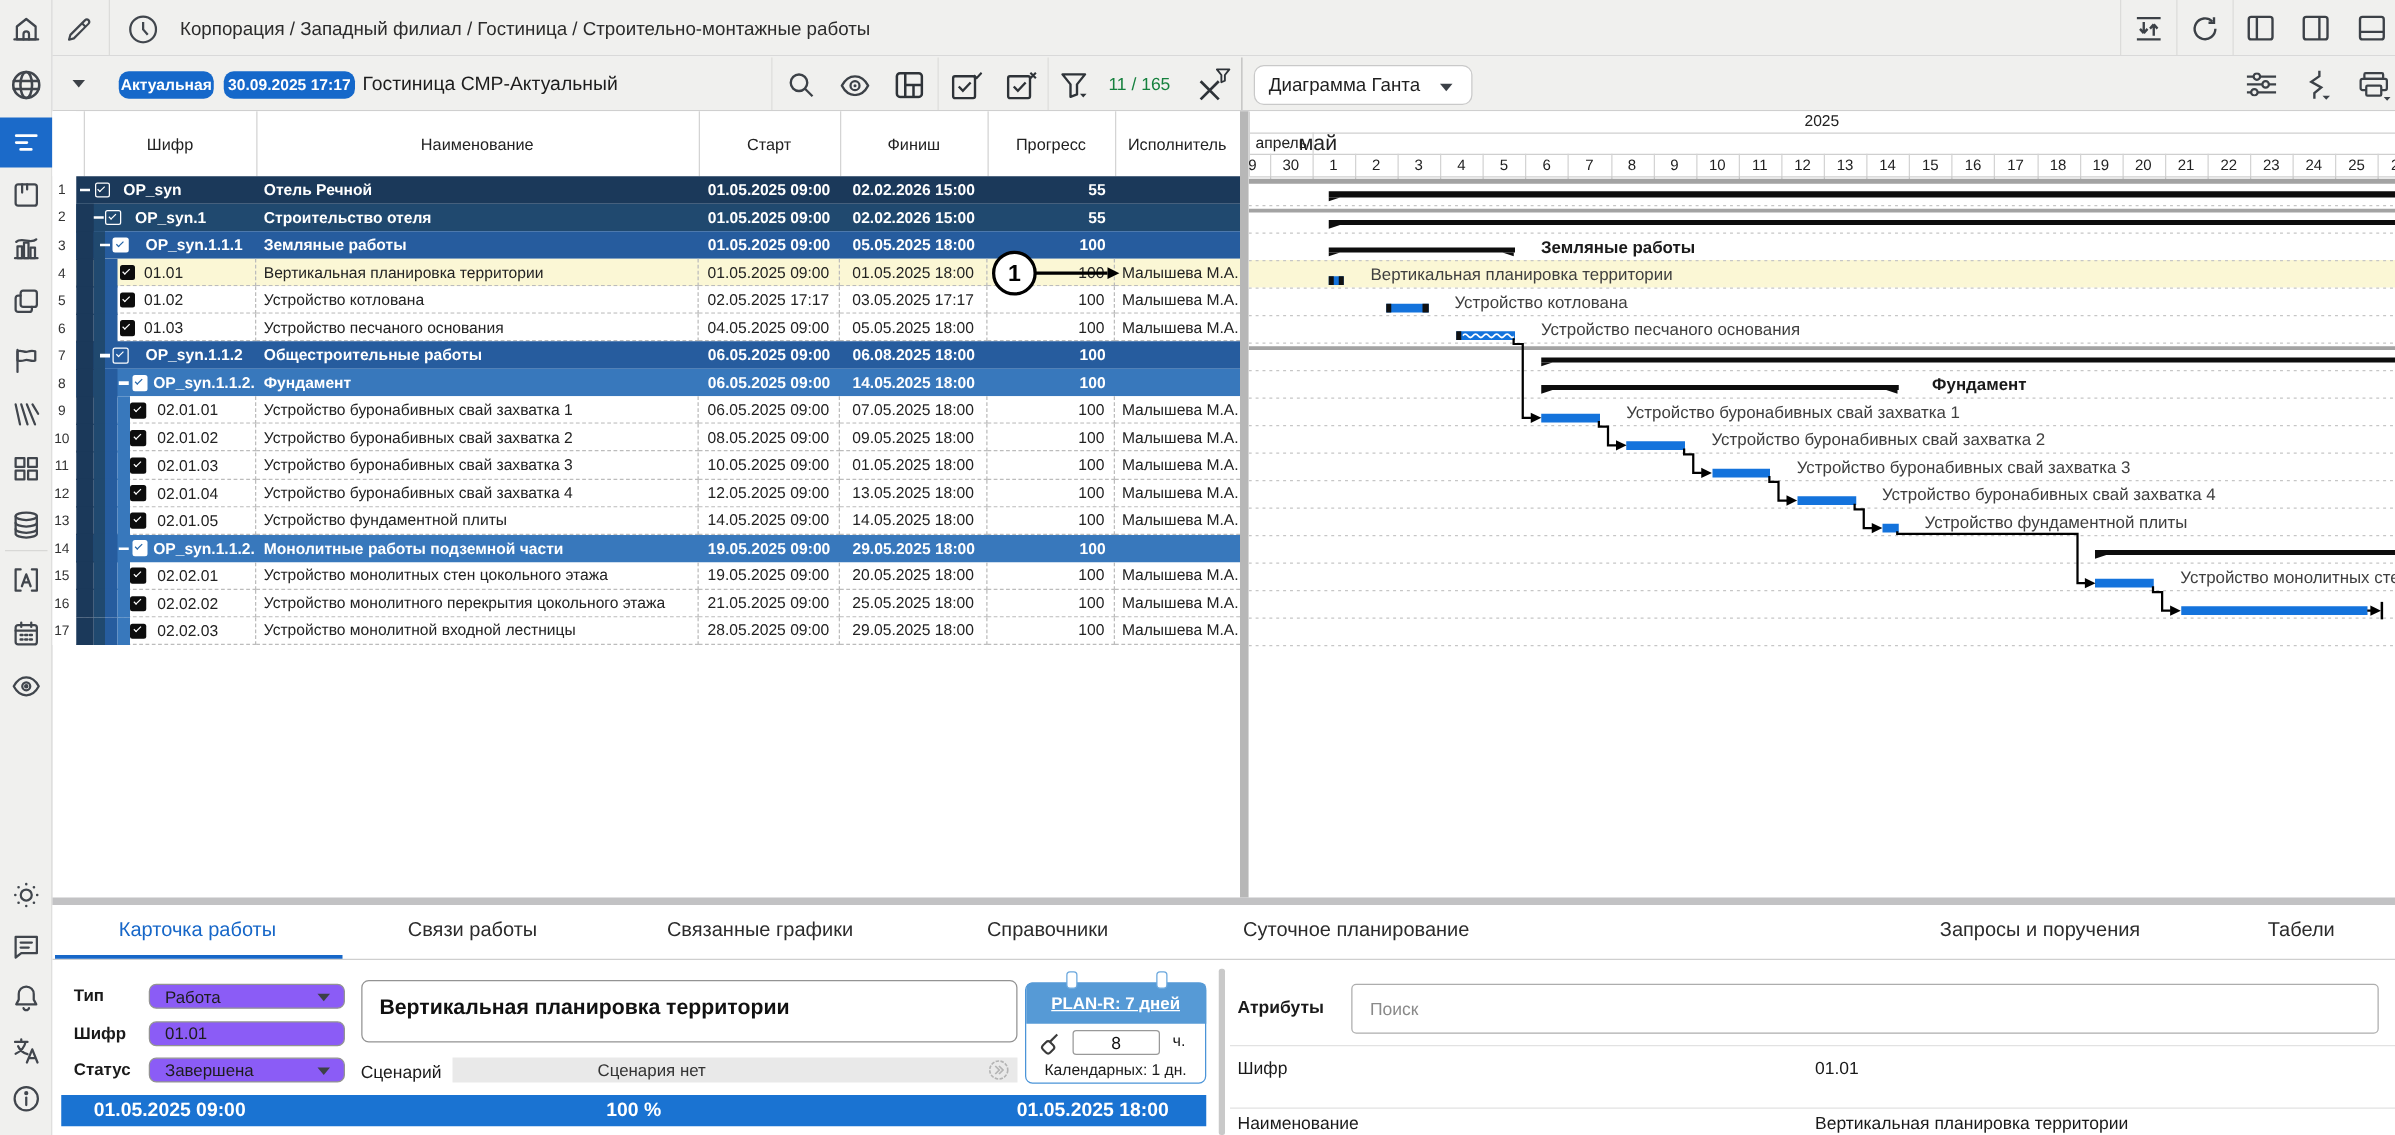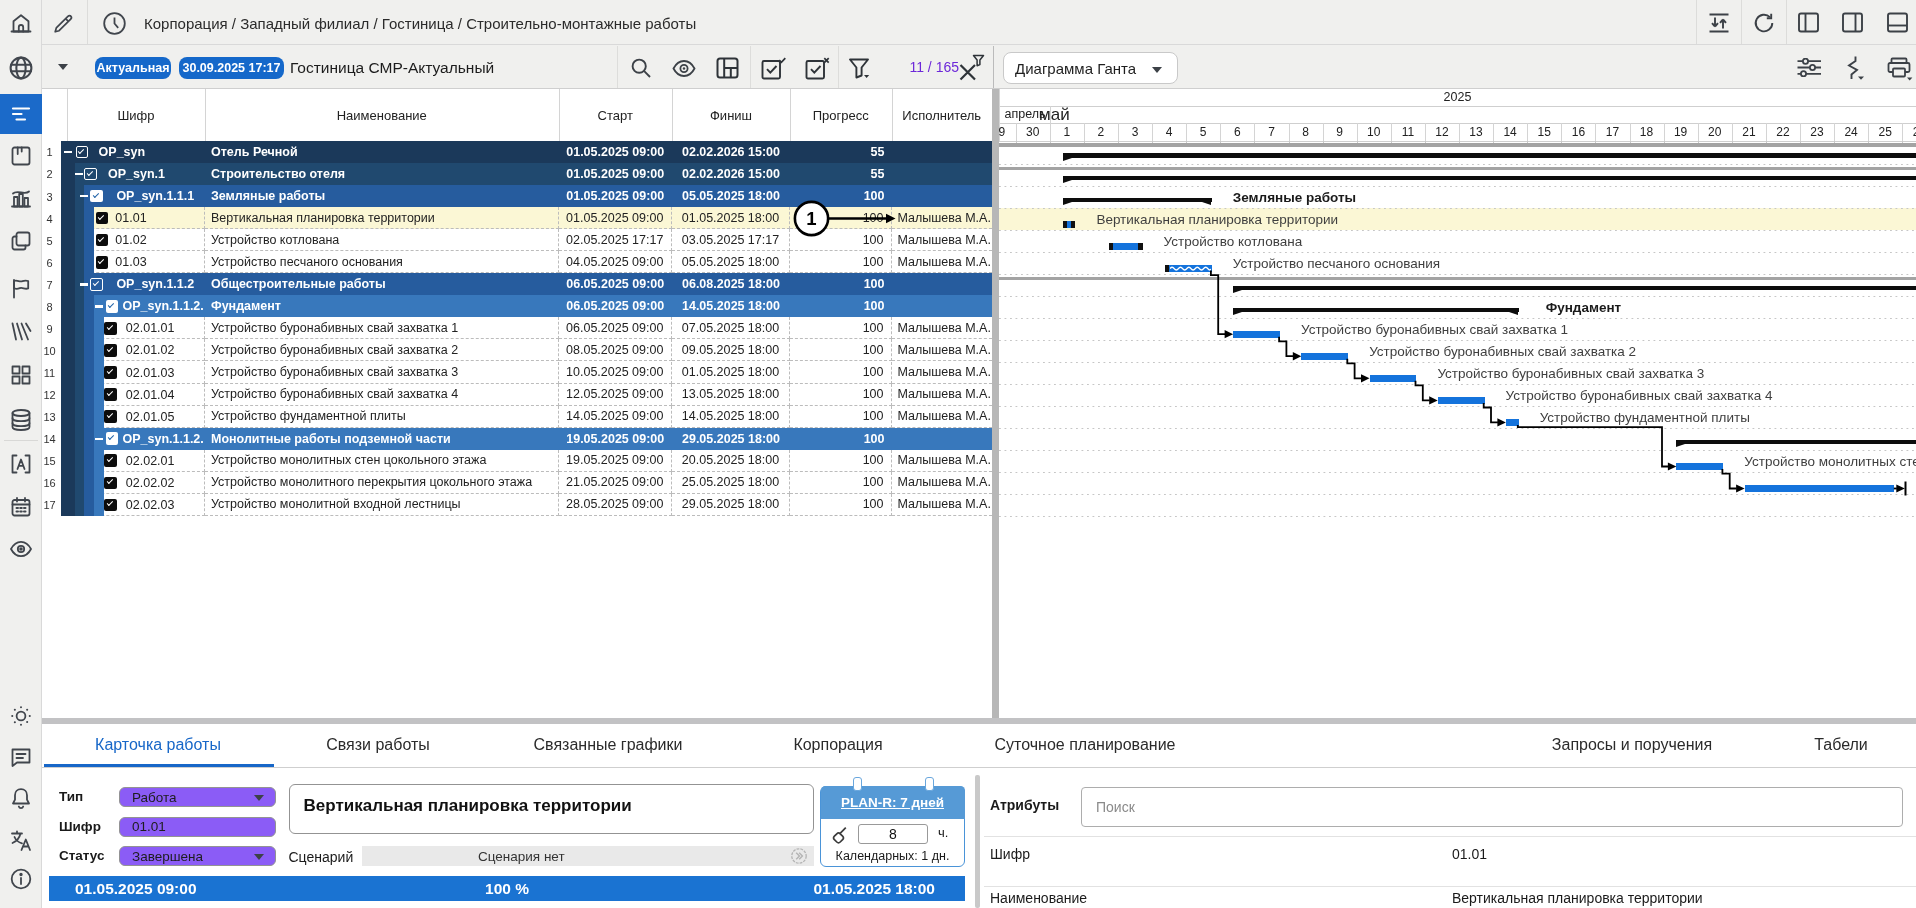--- a/index.html
+++ b/index.html
@@ -9,21 +9,21 @@
 
 #topbar{position:absolute;left:0;top:0;width:1916px;height:45px;background:#f0f0ee;border-bottom:1px solid #d9d9d9}
 .vsep{position:absolute;top:0;width:1px;height:44px;background:#dcdcda}
 #crumb{position:absolute;left:144px;top:15px;font-size:15px;color:#2b2b2b}
 
 #toolbar{position:absolute;left:42px;top:45px;width:1874px;height:44px;background:#f0f0ee;border-bottom:1px solid #cfcfcf}
 .badge{position:absolute;top:12px;height:22px;background:#1568ca;border-radius:8px;color:#fff;font-size:12.5px;font-weight:bold;display:flex;align-items:center;justify-content:center}
 #gtitle{position:absolute;left:248px;top:14px;font-size:15.5px;color:#1c1c1c;font-weight:500}
 .tsep{position:absolute;top:1px;width:1px;height:42px;background:#dddddb}
 #ganttbtn{position:absolute;left:961px;top:7px;width:175px;height:32px;background:#fff;border:1px solid #c9c9c9;border-radius:8px;font-size:15px;color:#1f1f1f;display:flex;align-items:center;padding-left:11px}
-#cnt{position:absolute;left:822px;top:14px;width:95px;text-align:right;font-size:14px;color:#6d28d9}
+#cnt{position:absolute;left:822px;top:14px;width:95px;text-align:center;font-size:14px;color:#15803d}
 
 #sidebar{position:absolute;left:0;top:0;width:42px;height:908px;background:#f0f0ee;border-right:1px solid #d9d9d9}
 #sbactive{position:absolute;left:0;top:94px;width:42px;height:40px;background:#1b6ac9}
 
 #gutter{position:absolute;left:42px;top:89px;width:19px;height:427px;background:#fff}
 .rn{position:absolute;left:0;width:15px;text-align:center;font-size:11px;color:#333;height:22px;line-height:22px}
 #thead{position:absolute;left:42px;top:89px;width:950px;height:52px;background:#fff;font-size:13px;color:#222}
 .hl{position:absolute;top:0;width:1px;height:52px;background:#d4d4d4}
 .hc{position:absolute;top:0;height:52px;display:flex;align-items:center;justify-content:center}
 #tbody{position:absolute;left:61px;top:141px;width:931px;height:376px;font-size:12.5px}
@@ -758,21 +758,21 @@
     </svg>
   </div>
 
 <div id="bband"></div>
 <div id="bpanel">
     <div id="tabline"></div>
     <div id="tabul"></div>
 <div class="tab" style="left:-84px;width:400px;text-align:center;color:#1767c8;">Карточка работы</div>
 <div class="tab" style="left:136px;width:400px;text-align:center;">Связи работы</div>
 <div class="tab" style="left:366px;width:400px;text-align:center;">Связанные графики</div>
-<div class="tab" style="left:596px;width:400px;text-align:center;">Корпорация</div>
+<div class="tab" style="left:596px;width:400px;text-align:center;">Справочники</div>
 <div class="tab" style="left:843px;width:400px;text-align:center;">Суточное планирование</div>
 <div class="tab" style="left:1390px;width:400px;text-align:center;">Запросы и поручения</div>
 <div class="tab" style="left:1599px;width:400px;text-align:center;">Табели</div>
 <div class="flab" style="left:17px;top:63px">Тип</div>
 <div class="flab" style="left:17px;top:92.5px">Шифр</div>
 <div class="flab" style="left:17px;top:122px">Статус</div>
 <div class="finput" style="left:77px;top:63px;width:157px">Работа<div class="caret" style="left:134px;top:7px"></div></div>
 <div class="finput" style="left:77px;top:92.5px;width:157px">01.01</div>
 <div class="finput" style="left:77px;top:122px;width:157px">Завершена<div class="caret" style="left:134px;top:7px"></div></div>
 <div class="abs" style="left:246.5px;top:59.5px;width:525px;height:50px;border:1px solid #939393;border-radius:6px;background:#fff;font-size:17px;font-weight:bold;color:#111;display:flex;align-items:center;padding-left:14px;padding-bottom:6px">Вертикальная планировка территории</div>

